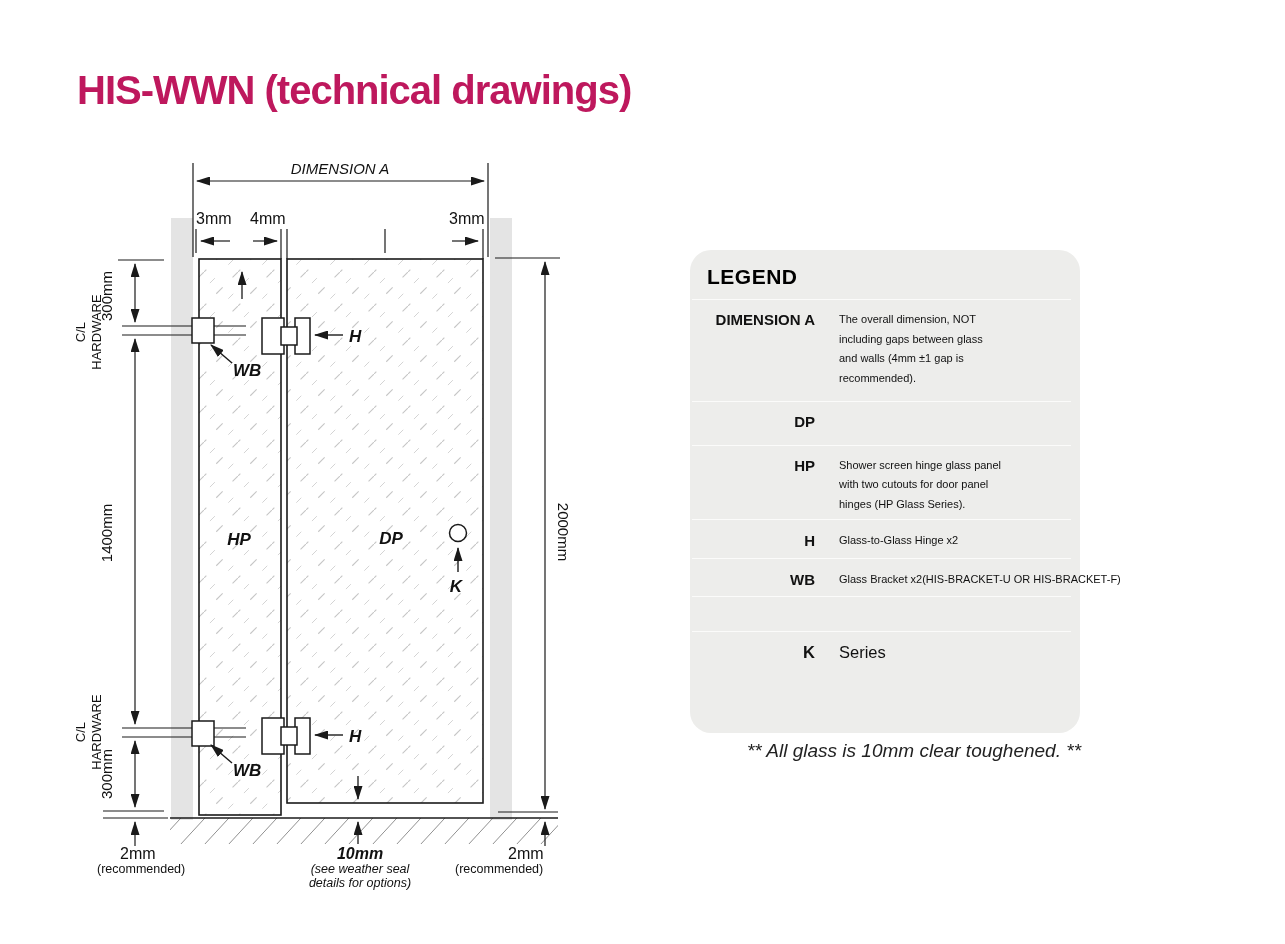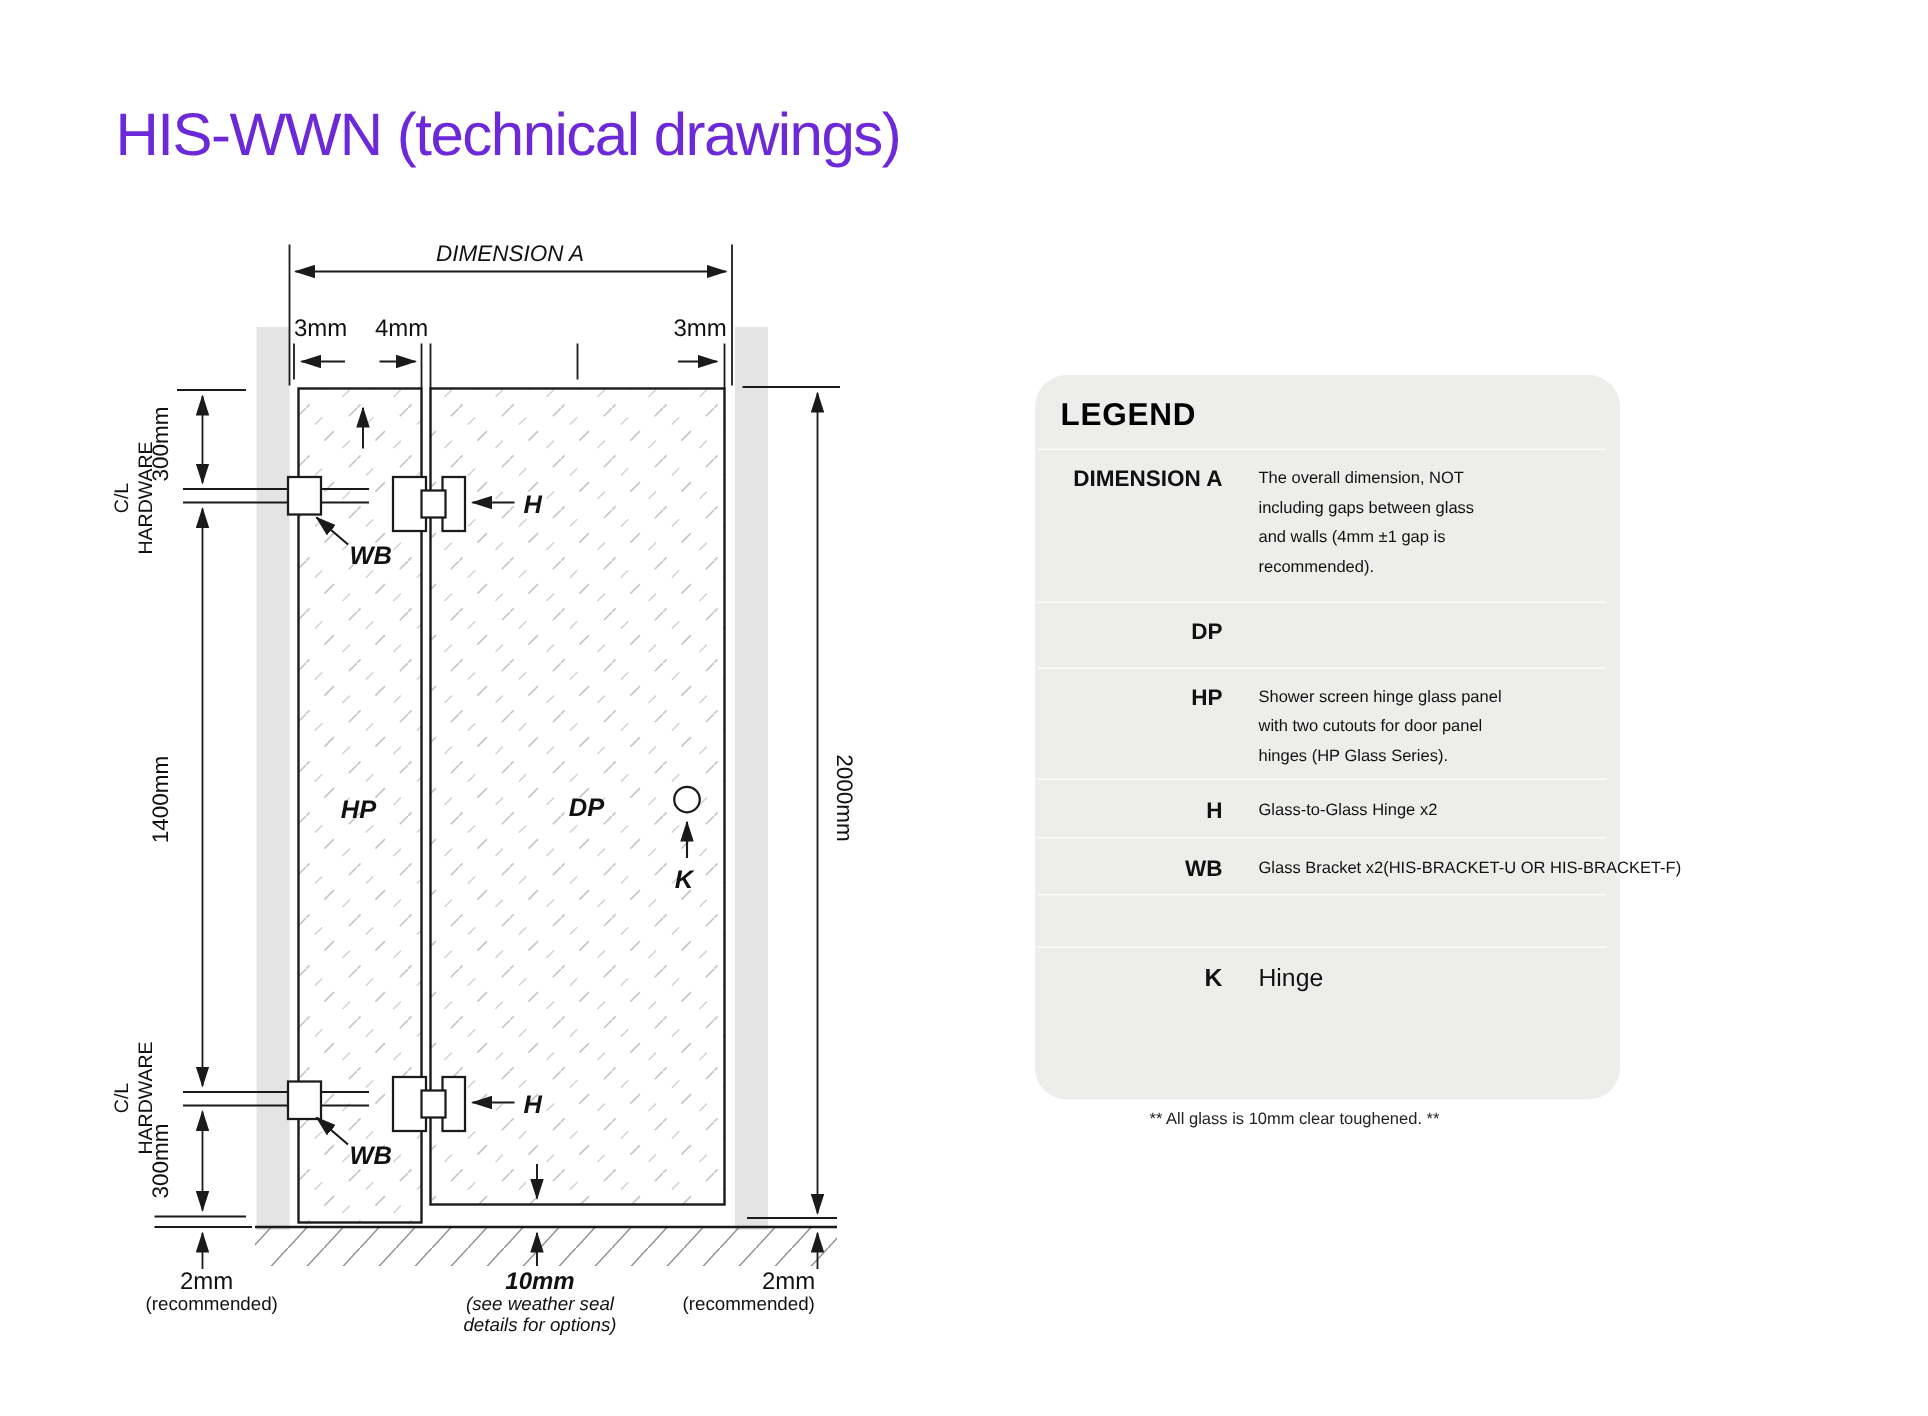--- a/index.html
+++ b/index.html
@@ -1,20 +1,20 @@
 <!DOCTYPE html>
 <html><head>
 <meta charset="utf-8">
 <style>
   html,body{margin:0;padding:0;background:#ffffff;}
   body{font-family:"Liberation Sans","DejaVu Sans",sans-serif;color:#111;}
   .page{position:relative;width:1285px;height:944px;background:#fff;overflow:hidden;}
 
-  .title{position:absolute;left:77px;top:68px;margin:0;font-size:40px;font-weight:400;
-         letter-spacing:-1px;color:#6d28d9;text-align:right;}
+  .title{position:absolute;left:77px;top:68px;margin:0;font-size:40px;font-weight:700;
+         letter-spacing:-1px;color:#be185d;text-align:right;}
 
   svg.drawing{position:absolute;left:0;top:0;}
   svg text{fill:#111;}
   .dimtxt{font-size:15px;}
   .dimtxt-sm{font-size:13px;}
   .ital{font-style:italic;}
   .plabel{font-size:17px;font-weight:700;font-style:italic;}
   .note{font-size:12.5px;}
 
   .legend{position:absolute;left:690px;top:250px;width:390px;height:483px;
@@ -26,22 +26,22 @@
               font-size:15px;line-height:19.5px;}
   .lrow .desc{margin-left:24px;font-size:11px;line-height:19.5px;white-space:pre;}
   .r-dima{padding:10px 0 13px;}
   .r-dp{padding:10px 0 13px;}
   .r-hp{padding:10px 0 5px;}
   .r-h{padding:11px 0 7px;}
   .r-wb{padding:11px 0 7px;}
   .r-spacer{height:34px;}
   .r-k{padding:11px 0 7px;}
   .r-k .term,.r-k .desc{font-size:16.5px;}
-  .footnote{position:absolute;left:668px;top:740px;width:390px;text-align:center;
-            font-size:11px;color:#222;}
+  .footnote{position:absolute;left:719px;top:740px;width:390px;text-align:center;
+            font-size:19px;font-style:italic;color:#222;}
 </style>
 </head>
 <body>
 
 <div class="page">
 
   <h1 class="title">HIS-WWN (technical drawings)</h1>
 
   <svg class="drawing" width="1285" height="944" viewBox="0 0 1285 944">
     <defs>
@@ -200,19 +200,19 @@
 
     <div class="lrow r-wb">
       <div class="term">WB</div>
       <div class="desc">Glass Bracket x2(HIS-BRACKET-U OR HIS-BRACKET-F)</div>
     </div>
 
     <div class="lrow r-spacer"></div>
 
     <div class="lrow r-k">
       <div class="term">K</div>
-      <div class="desc">Hinge</div>
+      <div class="desc">Series</div>
     </div>
   </div>
 
   <div class="footnote">** All glass is 10mm clear toughened. **</div>
 
 </div>
 
 </body></html>

